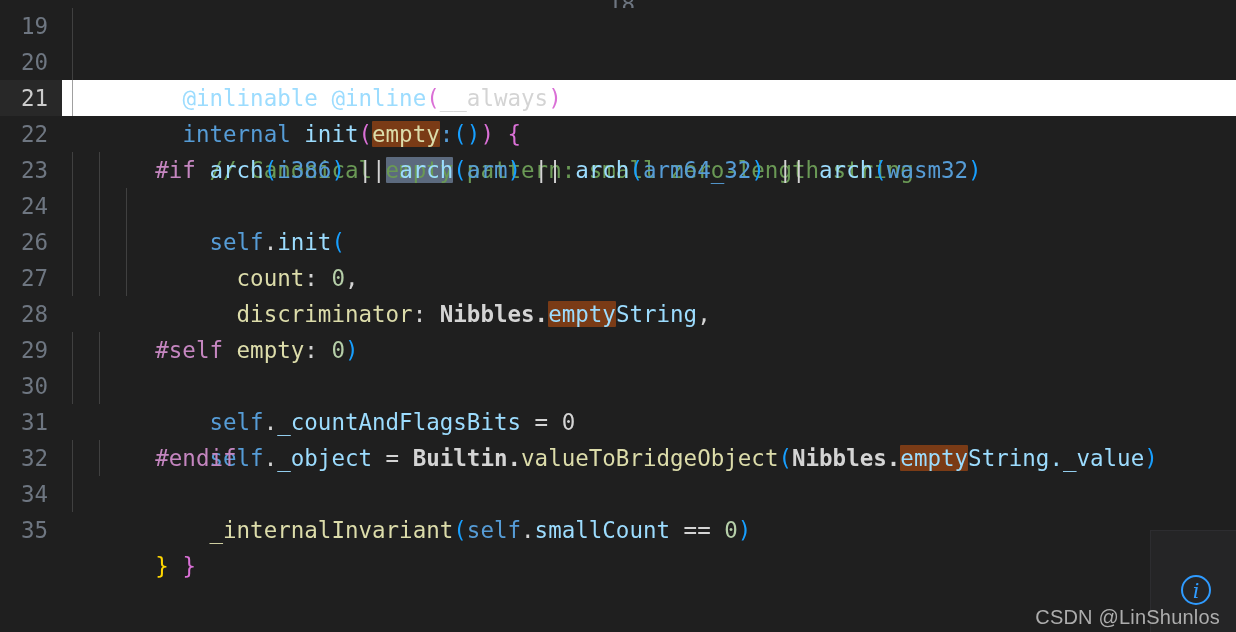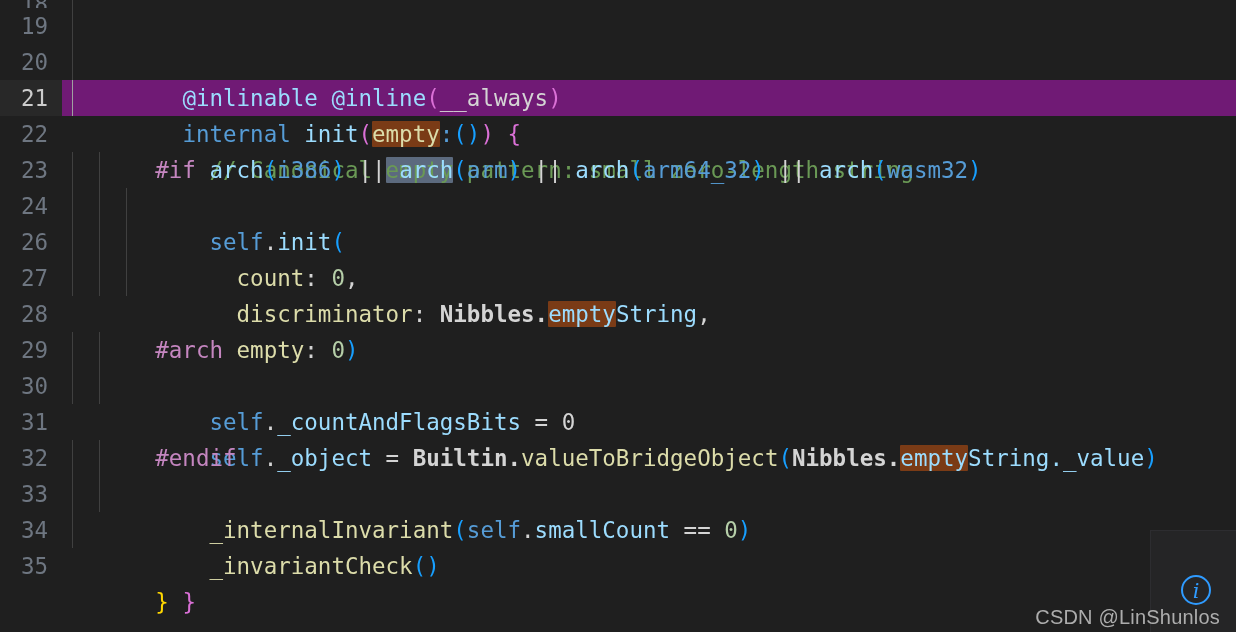--- a/index.html
+++ b/index.html
@@ -27,21 +27,21 @@
   .row {
     position: relative;
     height: 36px;
     display: flex;
     align-items: center;
     white-space: pre;
     font-size: 22.5px;
     line-height: 36px;
     letter-spacing: 0px;
   }
-  .row.active { background: #701a75; align-items: center; }
+  .row.active { background: #ffffff; align-items: center; }
 
   
   .gutter {
     width: 62px;
     min-width: 62px;
     flex: 0 0 62px;
     text-align: right;
     padding-right: 14px;
     color: #6e7681;
     background: #1f1f1f;
@@ -143,20 +143,21 @@
     font-size: 20px;
     letter-spacing: 0.2px;
     opacity: 0.92;
   }
 
   
   .row.clipped-top {
     height: 8px;
     line-height: 8px;
     overflow: hidden;
+    flex-direction: column;
   }
   .row.clipped-top .gutter { line-height: 8px; font-size: 22.5px; }
 </style>
 </head>
 <body>
 
 <div id="editor">
 
   <div class="row clipped-top">
     <div class="gutter">18</div>
@@ -248,21 +249,21 @@
         <span class="guide" style="left:37px"></span>
         <span class="guide" style="left:64px"></span>
       </span>
       <span class="txt"><span class="plain">      </span><span class="fn">empty</span><span class="plain">: </span><span class="num">0</span><span class="b2">)</span></span>
     </div>
   </div>
 
   <div class="row">
     <div class="gutter">28</div>
     <div class="code">
-      <span class="txt"><span class="dir">#arch</span></span>
+      <span class="txt"><span class="dir">#self</span></span>
     </div>
   </div>
 
   <div class="row">
     <div class="gutter">29</div>
     <div class="code">
       <span class="guides">
         <span class="guide" style="left:10px"></span>
         <span class="guide" style="left:37px"></span>
       </span>
@@ -292,30 +293,20 @@
     <div class="gutter">32</div>
     <div class="code">
       <span class="guides">
         <span class="guide" style="left:10px"></span>
         <span class="guide" style="left:37px"></span>
       </span>
       <span class="txt"><span class="plain">    </span><span class="fn">_internalInvariant</span><span class="b2">(</span><span class="kw">self</span><span class="plain">.</span><span class="id">smallCount</span><span class="plain"> == </span><span class="num">0</span><span class="b2">)</span></span>
     </div>
   </div>
 
-  <div class="row">
-    <div class="gutter">33</div>
-    <div class="code">
-      <span class="guides">
-        <span class="guide" style="left:10px"></span>
-        <span class="guide" style="left:37px"></span>
-      </span>
-      <span class="txt"><span class="plain">    </span><span class="fn">_invariantCheck</span><span class="b2">(</span><span class="b2">)</span></span>
-    </div>
-  </div>
 
   <div class="row">
     <div class="gutter">34</div>
     <div class="code">
       <span class="guides">
         <span class="guide" style="left:10px"></span>
       </span>
       <span class="txt"><span class="plain">  </span><span class="b1">}</span></span>
     </div>
   </div>

